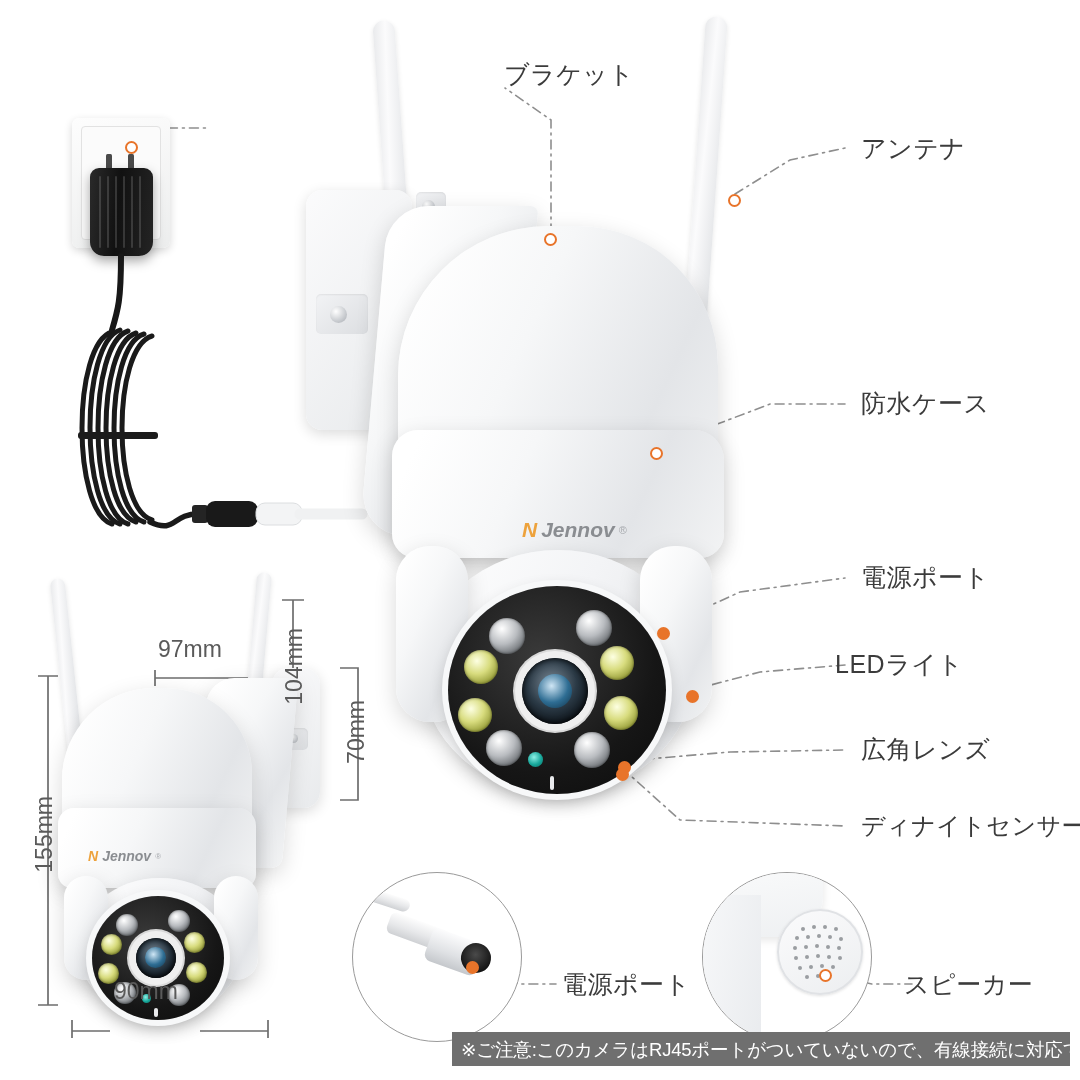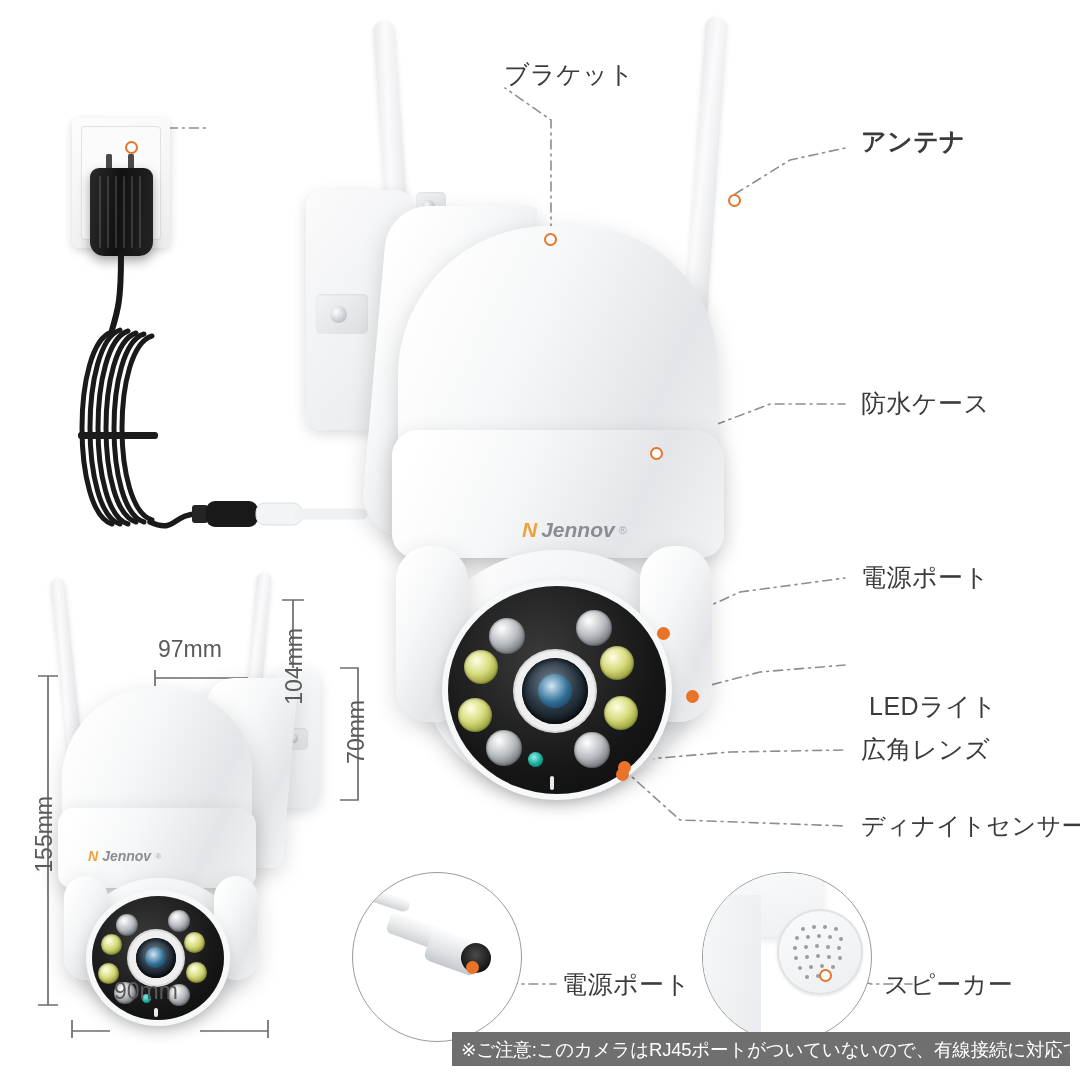--- a/index.html
+++ b/index.html
@@ -292,28 +292,28 @@
           <circle cx="30" cy="68" r="2"></circle>
             <circle cx="41" cy="67" r="2"></circle>
             <circle cx="52" cy="67" r="2"></circle>
         </g>
       </svg>
     </div>
     <div class="mk" style="left:116px;top:96px;"></div>
   </div>
 
   <div class="lbl" style="left:504px;top:58px;">ブラケット</div>
-  <div class="lbl" style="left:861px;top:125px;font-weight:bold;">アンテナ</div>
+  <div class="lbl" style="left:861px;top:132px;">アンテナ</div>
   <div class="lbl" style="left:861px;top:387px;">防水ケース</div>
   <div class="lbl" style="left:861px;top:561px;">電源ポート</div>
-  <div class="lbl" style="left:869px;top:648px;margin-top:42px;">LEDライト</div>
+  <div class="lbl" style="left:835px;top:648px;">LEDライト</div>
   <div class="lbl" style="left:861px;top:733px;">広角レンズ</div>
   <div class="lbl lbl-sm" style="left:861px;top:810px;">ディナイトセンサー</div>
   <div class="lbl" style="left:562px;top:968px;text-align:right;">電源ポート</div>
-  <div class="lbl" style="left:884px;top:968px;">スピーカー</div>
+  <div class="lbl" style="left:904px;top:968px;">スピーカー</div>
 
   <div class="dimtxt" style="left:158px;top:636px;">97mm</div>
   <div class="dimtxt vert" style="left:281px;top:628px;">104mm</div>
   <div class="dimtxt vert" style="left:343px;top:700px;">70mm</div>
   <div class="dimtxt vert" style="left:31px;top:796px;">155mm</div>
   <div class="dimtxt" style="left:114px;top:978px;">90mm</div>
 
   <div id="warn">
     <span>※ご注意:このカメラはRJ45ポートがついていないので、有線接続に対応できません。</span>
   </div>

